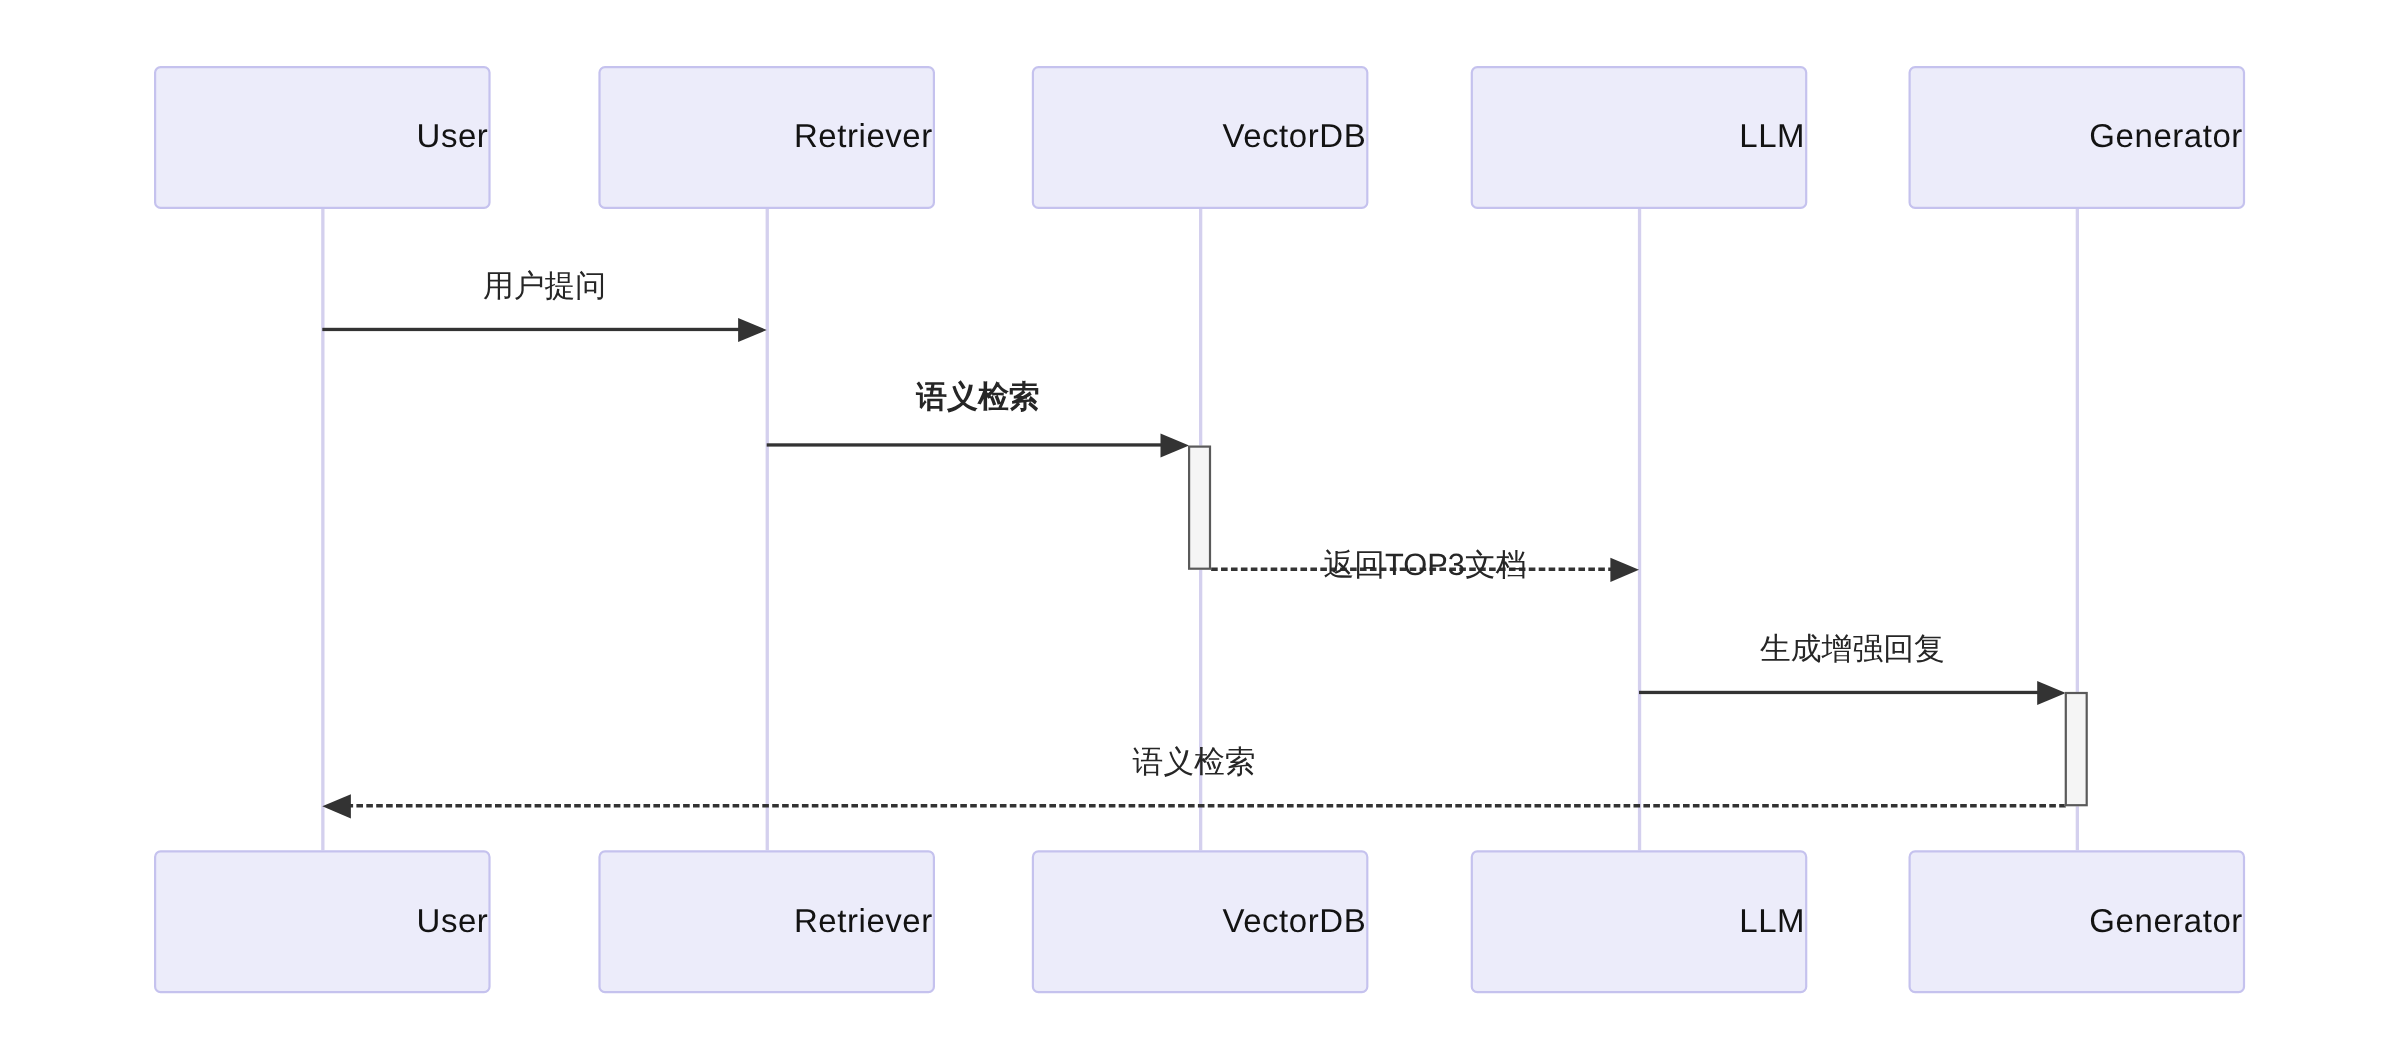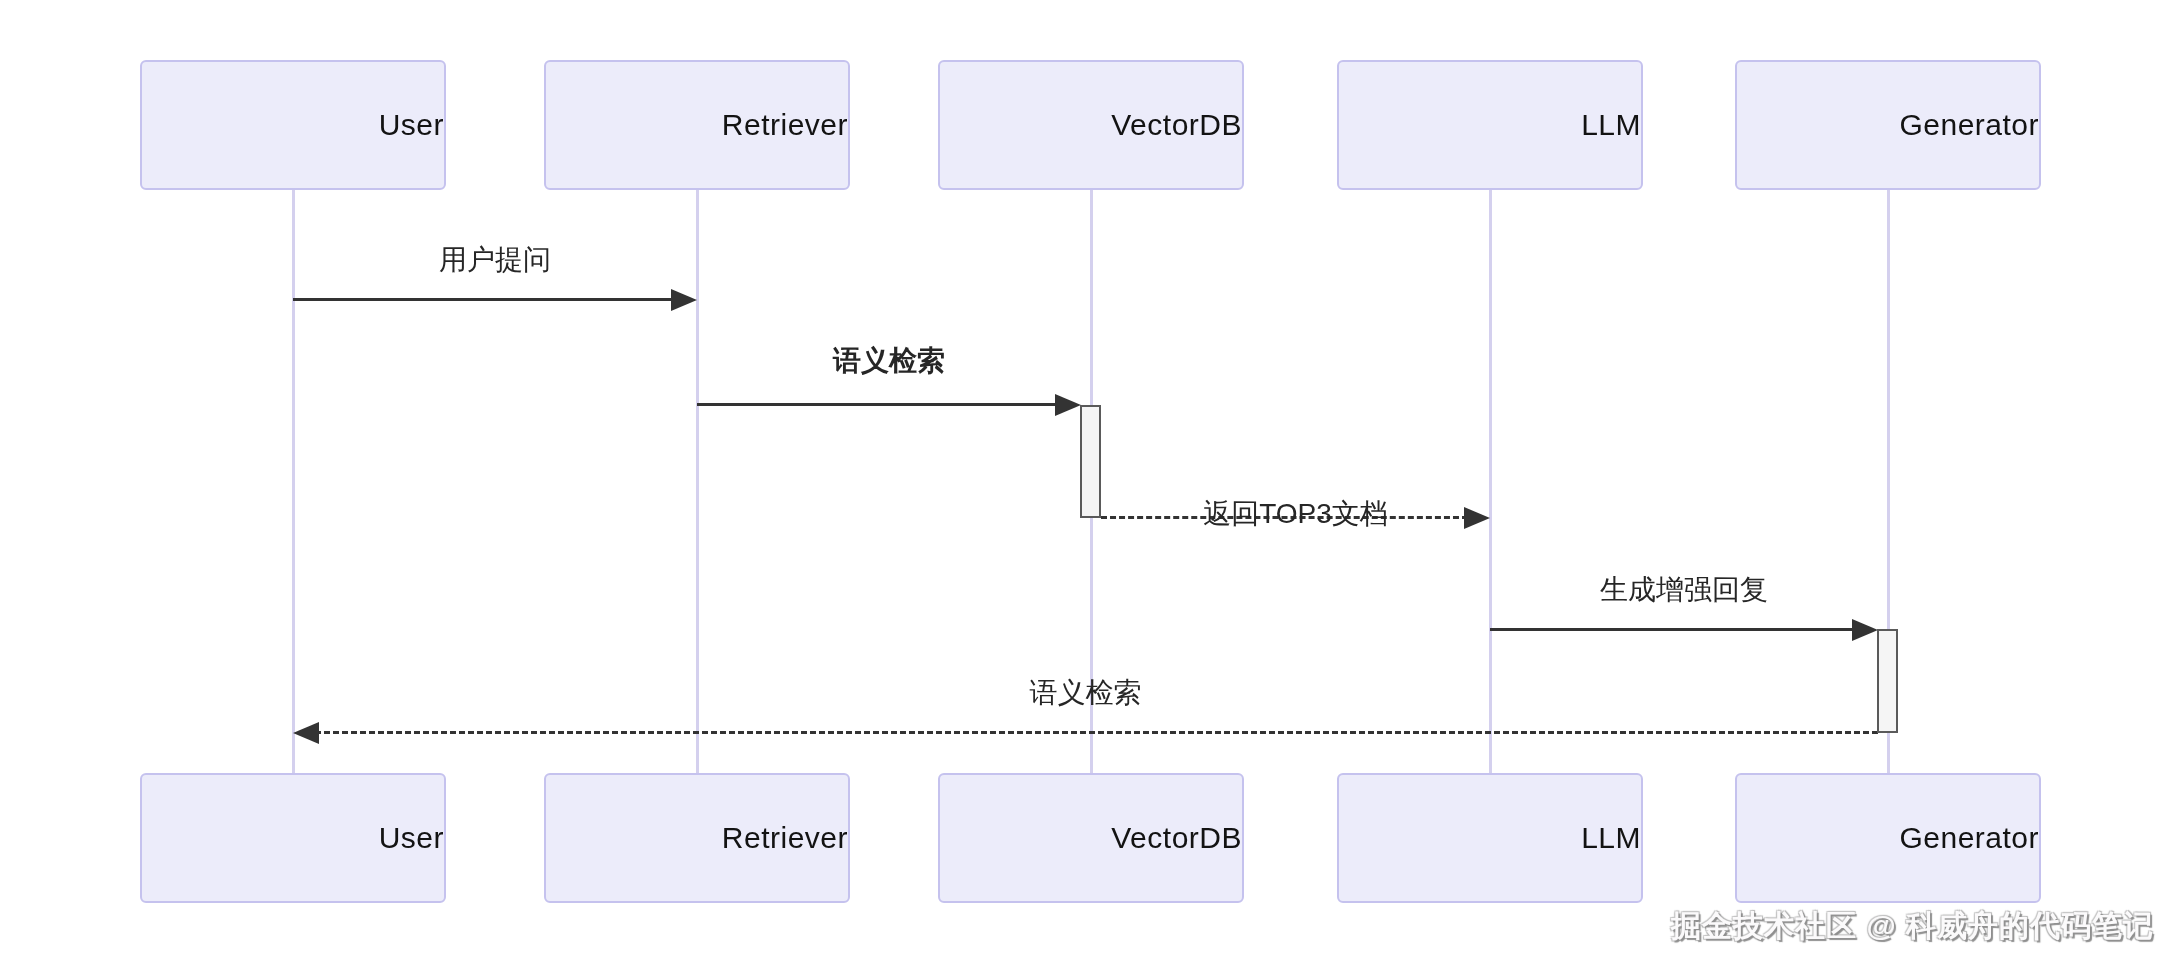--- a/index.html
+++ b/index.html
@@ -81,21 +81,20 @@
     font-weight: bold;
     color: #fbfafb;
     text-shadow: 2px 2px 1px #8f8f8f, -1px -1px 1px #c7c7c7, 1px -1px 1px #b5b5b5, -1px 1px 1px #b5b5b5;
     letter-spacing: 1px;
   }
 </style>
 </head>
 <body>
 
 <div id="canvas" style="--actor-fill: #ececfa; --actor-border: #c5c2ee; --lifeline-color: #d4d0ee; --activation-fill: #f5f5f5; --activation-border: #5a5a5a; --arrow-color: #333333; background: rgb(255, 255, 255); width: 2180px; height: 966px;">
-  <div class="watermark">掘金技术社区 @ 科威舟的代码笔记</div>
 <div class="lifeline" style="left: 291.5px; top: 190px; height: 583px;"></div>
     <div class="lifeline" style="left: 695.5px; top: 190px; height: 583px;"></div>
     <div class="lifeline" style="left: 1089.5px; top: 190px; height: 583px;"></div>
     <div class="lifeline" style="left: 1488.5px; top: 190px; height: 583px;"></div>
     <div class="lifeline" style="left: 1886.5px; top: 190px; height: 583px;"></div>
     <div class="actor-box" style="left: 140px; top: 60px; width: 306px; height: 130px;">
       <span class="actor-label">User</span>
     </div>
     <div class="actor-box" style="left: 140px; top: 773px; width: 306px; height: 130px;">
       <span class="actor-label">User</span>

